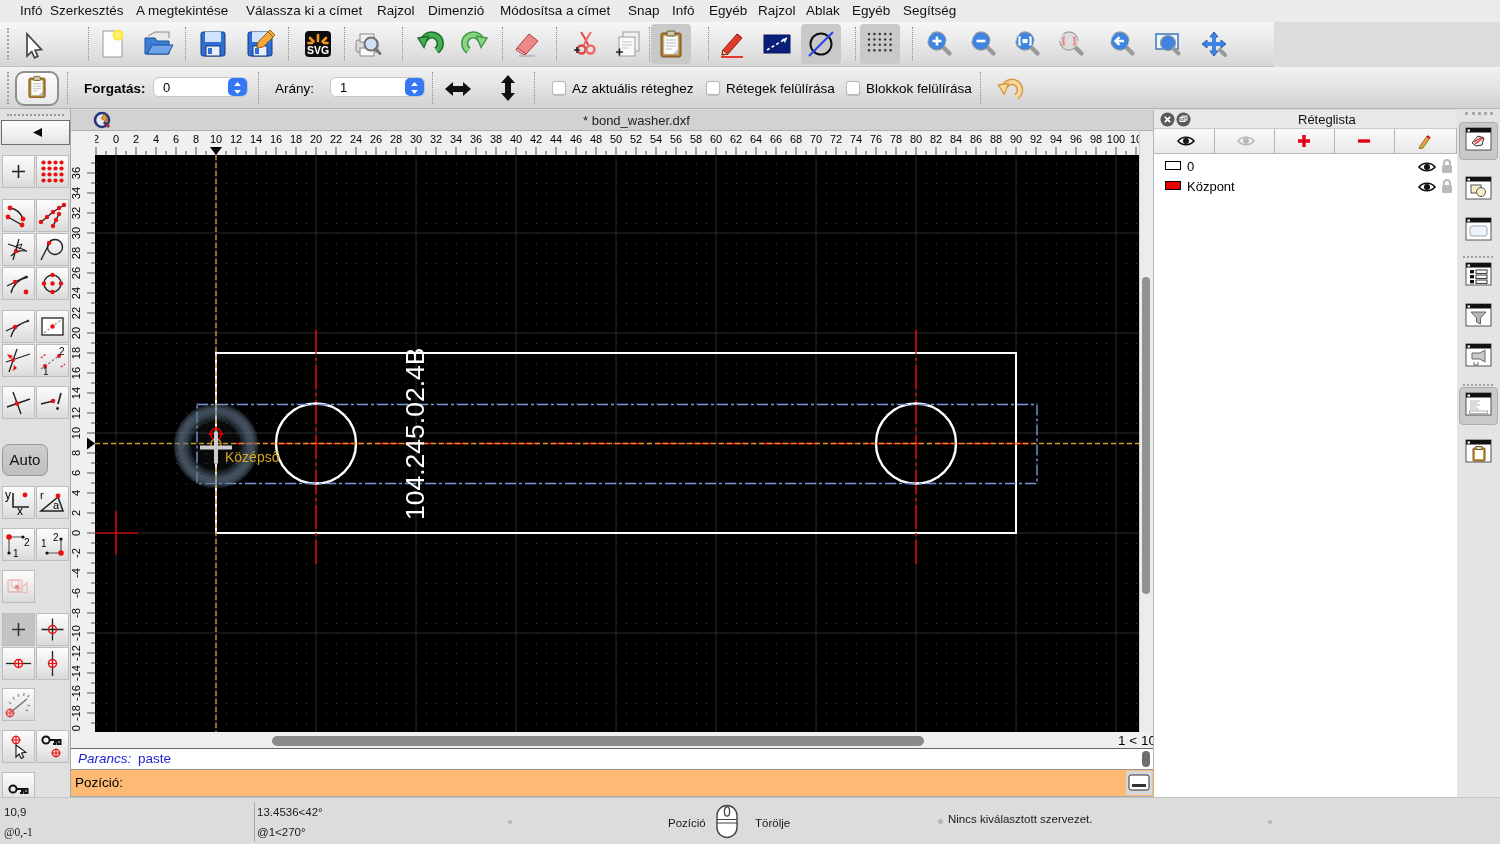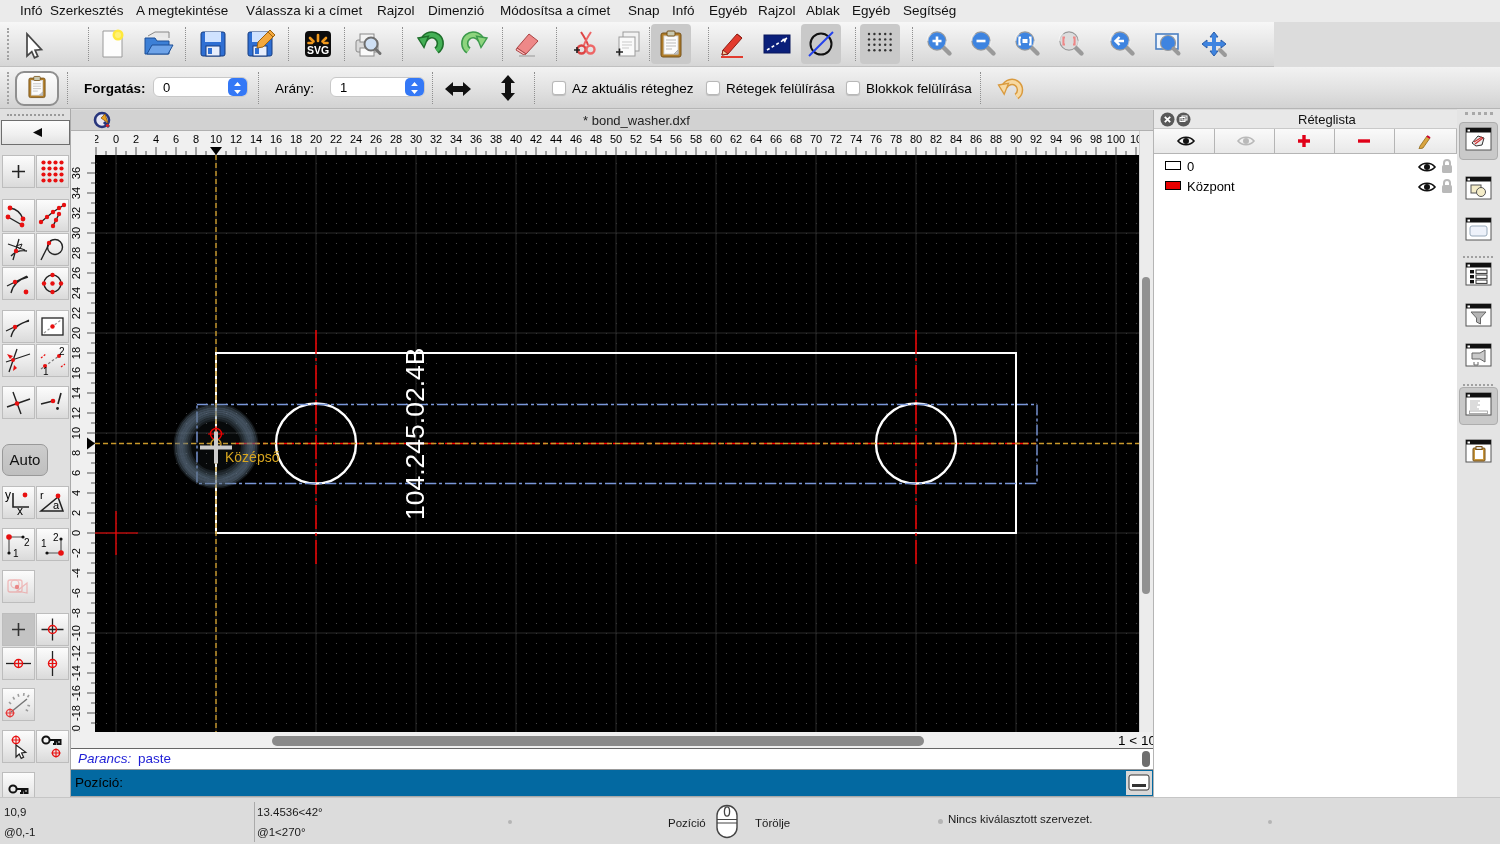--- a/index.html
+++ b/index.html
@@ -34,21 +34,21 @@
 #docklist{position:absolute;left:0;top:44px;width:100%;height:643px;background:#fff;}
 .lrow{position:absolute;left:0;width:100%;height:20px;font-size:13px;color:#000;}
 
 #strip{left:1457px;top:109px;width:43px;height:688px;background:#e4e4e4;}
 .stripsel{position:absolute;left:2px;width:39px;background:#c9c9c9;border:1px solid #adadad;border-radius:4px;}
 
 #status{left:0;top:797px;width:1500px;height:47px;background:#dcdcdc;font-size:11.5px;color:#1a1a1a;border-top:1px solid #c6c6c6;}
 #status div{position:absolute;white-space:nowrap;}
 
 #cmdrow{left:71px;top:748px;width:1082px;height:22px;background:#fff;border-top:1px solid #666;border-bottom:1px solid #999;font-size:13.5px;}
-#posrow{left:71px;top:770px;width:1082px;height:27px;background:#0369a1;border-bottom:1px solid #aaa;font-size:13.5px;}
+#posrow{left:71px;top:770px;width:1082px;height:27px;background:#fdba74;border-bottom:1px solid #aaa;font-size:13.5px;}
 </style></head><body>
 <div id="menubar" class="abs">
     <span style="left:20px;">Infó</span>
     <span style="left:50px;">Szerkesztés</span>
     <span style="left:136px;">A megtekintése</span>
     <span style="left:246px;">Válassza ki a címet</span>
     <span style="left:377px;">Rajzol</span>
     <span style="left:428px;">Dimenzió</span>
     <span style="left:500px;">Módosítsa a címet</span>
     <span style="left:628px;">Snap</span>
@@ -758,21 +758,21 @@
         <rect x="1" y="1" width="25" height="22" fill="#fff" stroke="#555"></rect>
         <rect x="1" y="1" width="25" height="4.5" fill="#111"></rect>
         <rect x="2.5" y="2.5" width="2.5" height="2" fill="#fff"></rect>
         <rect x="8" y="9" width="12" height="13" rx="1" fill="#c9983f" stroke="#77521a"></rect>
         <rect x="10" y="11" width="8" height="9" fill="#fff"></rect>
         <rect x="11" y="7.5" width="6" height="3" fill="#ddd" stroke="#77521a"></rect>
       </svg></span>
   </div>
 <div id="status" class="abs">
     <div style="left:4px;top:8px;">10,9</div>
-    <div style="left:4px;top:28px;">@0,-1</div>
+    <div style="left:4px;top:28px;font-family:Liberation Serif, serif;">@0,-1</div>
     <div style="left:254px;top:4px;height:40px;border-left:1px solid #aaa;"></div>
     <div style="left:257px;top:8px;">13.4536&lt;42°</div>
     <div style="left:257px;top:28px;">@1&lt;270°</div>
     <div style="left:508px;top:22px;width:4px;height:4px;background:#b5b5b5;border-radius:2px;"></div>
     <div style="left:668px;top:19px;">Pozíció</div>
     <div style="left:716px;top:6px;"><svg width="22" height="35" viewBox="0 0 22 35" style="">
         <rect x="1" y="1.5" width="20" height="32" rx="10" fill="#fff" stroke="#444" stroke-width="1.4"></rect>
         <path d="M1 15.5 H 21 M1 19 H 21" stroke="#444" stroke-width="1.2"></path>
         <ellipse cx="11" cy="7.5" rx="2.6" ry="4.6" fill="#fff" stroke="#444" stroke-width="1.3"></ellipse>
       </svg></div>

